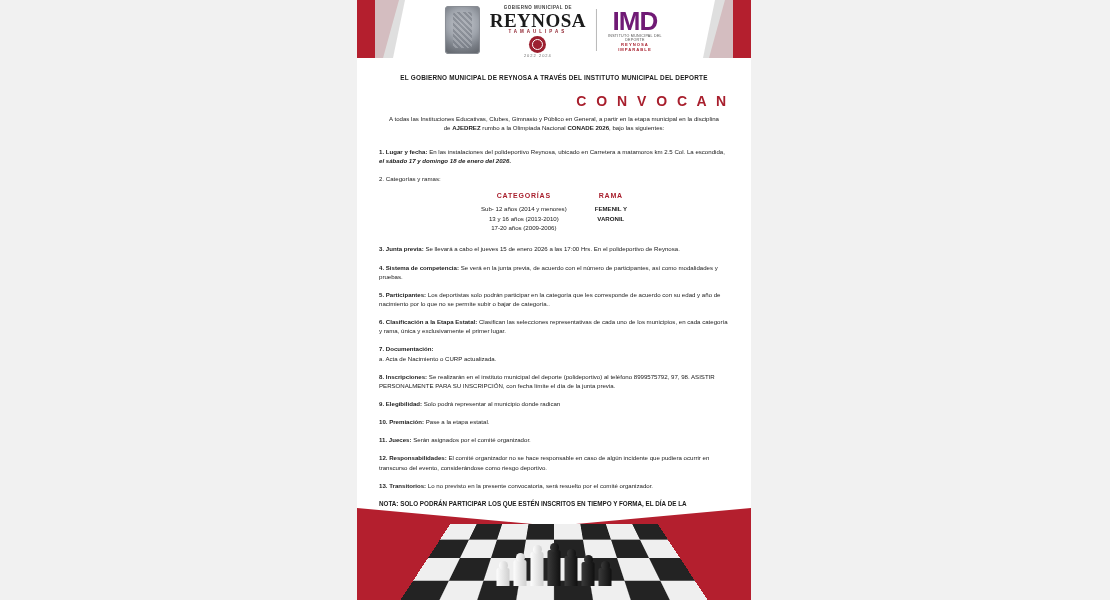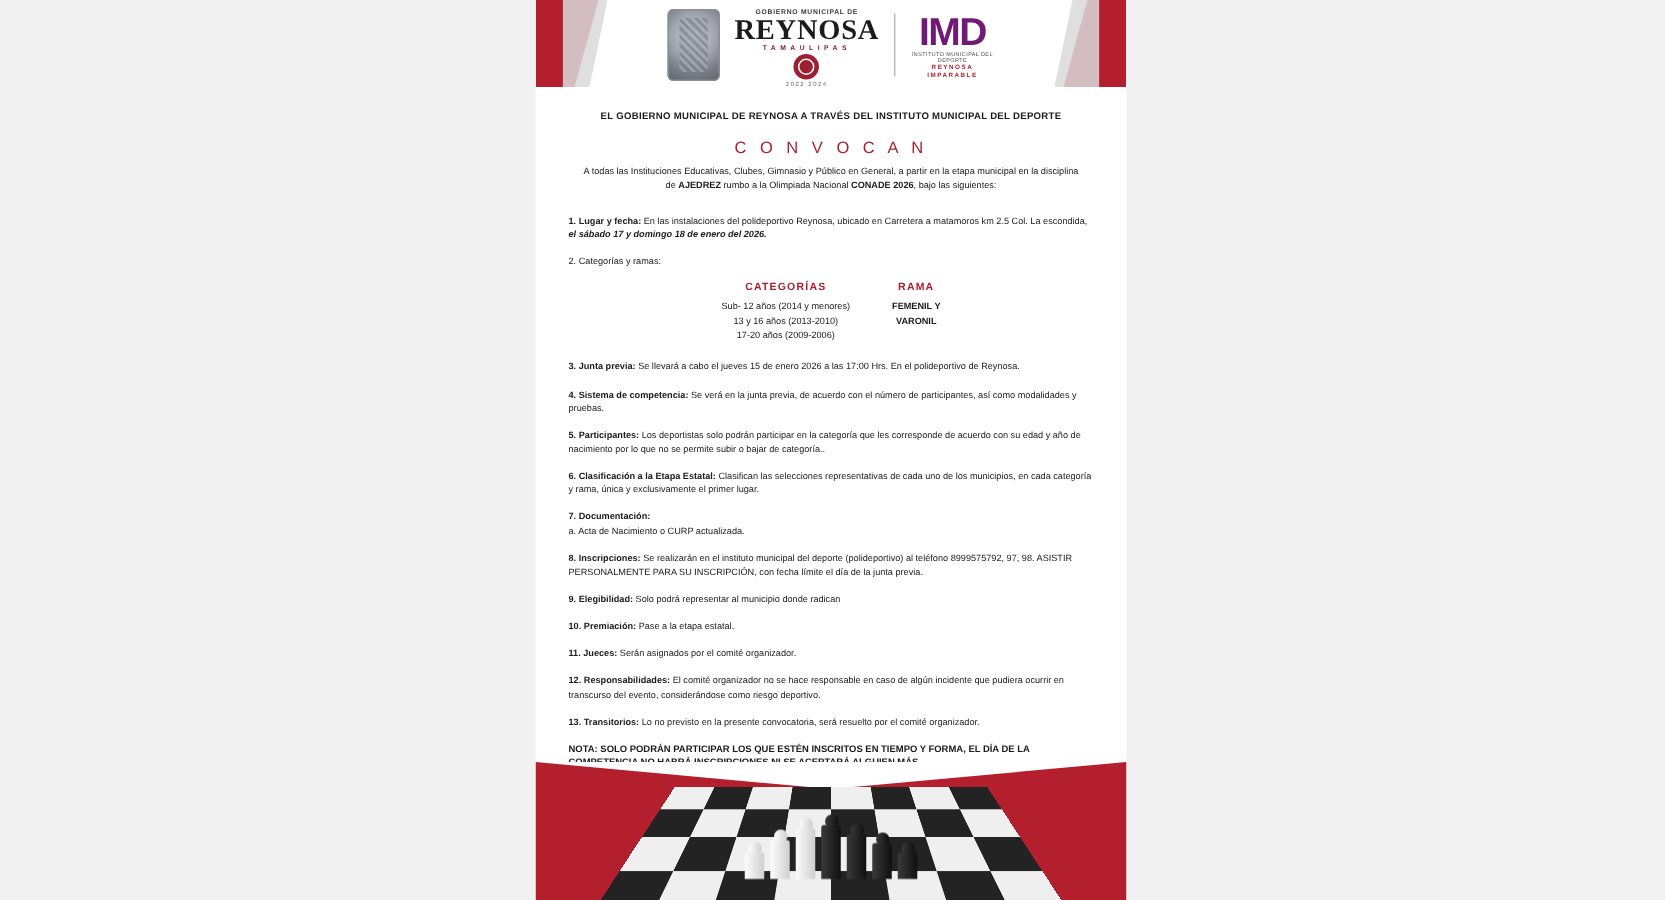--- a/index.html
+++ b/index.html
@@ -166,23 +166,23 @@
     color: #1a1a1a;
   }
   .intro {
     text-align: center;
     font-size: 6.4px;
     font-weight: bold;
     letter-spacing: .2px;
     margin-bottom: 12px;
   }
   .convocan {
-    text-align: center;
-    font-size: 11px;
-    font-weight: normal;
+    text-align: right;
+    font-size: 14px;
+    font-weight: bold;
     letter-spacing: 3px;
     color: #a81f2d;
     margin-bottom: 6px;
   }
   .addressed {
     text-align: center;
     font-size: 6.1px;
     line-height: 1.45;
     margin: 0 6px 14px 6px;
   }

